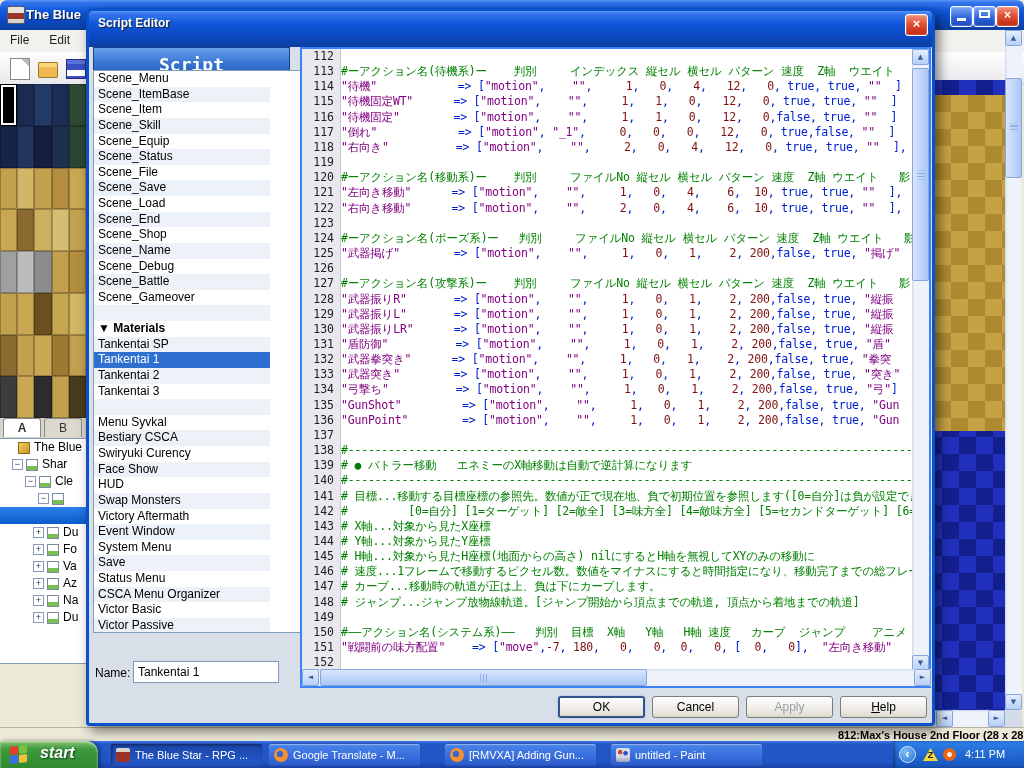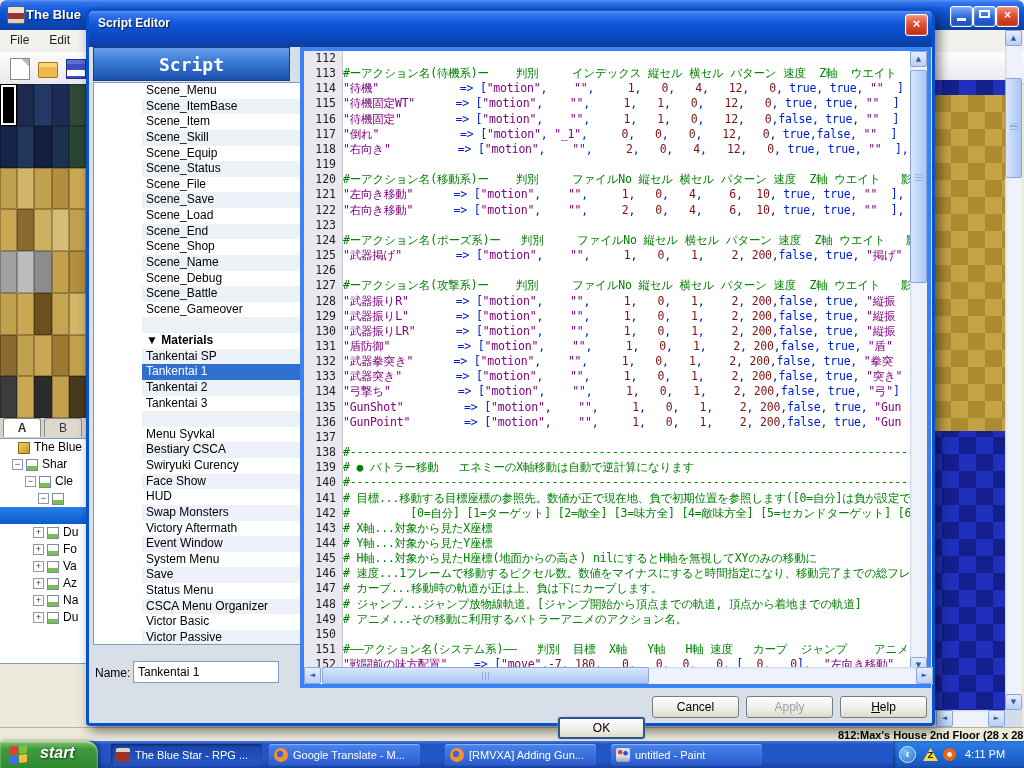--- a/index.html
+++ b/index.html
@@ -84,47 +84,47 @@
     background:linear-gradient(180deg,#5a96f4 0%,#3576ee 8%,#1058dc 35%,#0a46be 75%,#0d3f9e 100%);}
   #dlg-title{left:9px;top:5px;color:#fff;font-weight:bold;font-size:12px;text-shadow:1px 1px 1px #123;}
   #dlg-close{right:4px;top:3px;width:21px;height:20px;border-radius:3px;border:1px solid #fff;color:#fff;
     text-align:center;line-height:18px;font-weight:bold;font-size:13px;
     background:linear-gradient(180deg,#f49078,#e25038 45%,#c22810);box-shadow:inset 0 0 2px rgba(255,255,255,.6);}
 
   #script-header{left:4px;top:36px;width:197px;height:34px;color:#fff;text-align:center;line-height:34px;
     font-family:"DejaVu Sans Mono",monospace;font-weight:bold;font-size:18px;
     background:linear-gradient(180deg,#6aa0ea 0%,#3a78d4 45%,#1a4fae 100%);border:1px solid #16408c;box-sizing:border-box;}
 
-  #script-list{left:4px;top:71px;width:227px;height:563px;background:#fff;border:1px solid #7f9db9;box-sizing:border-box;overflow:hidden;padding-left:48px;}
+  #script-list{left:4px;top:59px;width:227px;height:563px;background:#fff;border:1px solid #7f9db9;box-sizing:border-box;overflow:hidden;}
   .list-row{height:15.64px;line-height:15.64px;padding-left:4px;white-space:nowrap;font-size:12px;color:#000;width:176px;box-sizing:border-box;}
   .list-row.odd{background:#edf1f8;}
   .list-row.selected{background:#2f6fd0;color:#fff;}
   .list-row.header{font-weight:bold;}
   #list-scroll{position:absolute;right:1px;top:1px;width:17px;height:559px;}
 
   #name-label{left:6px;top:655px;font-size:12px;color:#000;}
   #name-input{left:44px;top:650px;width:146px;height:22px;border:1px solid #7f9db9;background:#fff;
     font-size:12px;padding:2px 4px;box-sizing:border-box;font-family:"Liberation Sans",sans-serif;}
 
   
-  #code-panel{left:211px;top:36px;width:631px;height:641px;background:#fff;border:4px solid #3b82f6;box-sizing:border-box;}
+  #code-panel{left:211px;top:36px;width:631px;height:641px;background:#fff;border:2px solid #3b82f6;box-sizing:border-box;}
   #gutter{left:0;top:0;width:38px;height:622px;background:#e8e8ee;border-right:1px solid #c8c8d0;overflow:hidden;}
   .gut-num{height:15.17px;line-height:15.17px;text-align:right;padding-right:6px;
     font-family:"DejaVu Sans Mono",monospace;font-size:11.5px;color:#202020;}
   #code-lines{left:39px;top:0;width:574px;height:622px;overflow:hidden;}
   .code-line{height:15.17px;line-height:15.17px;white-space:pre;
     font-family:"DejaVu Sans Mono","DejaVu Sans",monospace;font-size:11.5px;letter-spacing:-0.2px;}
   .tok-c{color:#008000;}.tok-s{color:#800080;}.tok-n{color:#7f1010;}.tok-b{color:#0020d0;}
   #code-vscroll{right:0;top:0;width:17px;height:622px;}
   #code-hscroll{left:0;bottom:0;width:629px;height:17px;}
 
   
   .dlg-btn{top:685px;width:87px;height:22px;text-align:center;line-height:20px;font-size:12px;color:#000;
     background:linear-gradient(180deg,#fff,#ece9e2 70%,#dcd8cc);border:1px solid #7b7b7b;border-radius:3px;box-sizing:border-box;}
-  .dlg-btn.focused{border:2px solid #30548c;line-height:18px;box-shadow:0 0 2px #88aaf0;margin-top:21px;}
+  .dlg-btn.focused{border:2px solid #30548c;line-height:18px;box-shadow:0 0 2px #88aaf0;}
   .dlg-btn.disabled{color:#9aa0a8;}
 
   
   #taskbar{left:0;top:741px;width:1024px;height:27px;
     background:linear-gradient(180deg,#3f77e8 0%,#2456c8 12%,#2155c6 75%,#1941a5 100%);}
   #start-btn{left:0;top:0;width:98px;height:39px;border-radius:0 12px 12px 0;color:#fff;
     background:linear-gradient(180deg,#8cc47a 0%,#3f9a3f 20%,#2f8a2f 70%,#1e6a1e 100%);
     box-shadow:inset 0 1px 2px #cfeabf,2px 0 4px rgba(0,0,0,.4);font-weight:bold;font-style:italic;font-size:16px;}
   #start-label{position:absolute;left:40px;top:3px;text-shadow:1px 1px 2px #124012;}
   #start-logo{position:absolute;left:10px;top:5px;width:17px;height:17px;transform:skewY(-6deg);
@@ -426,21 +426,20 @@
           <div class="code-line"><span class="tok-c"># ● バトラー移動   エネミーのX軸移動は自動で逆計算になります</span></div>
           <div class="code-line"><span class="tok-c">#------------------------------------------------------------------------------------------</span></div>
           <div class="code-line"><span class="tok-c"># 目標...移動する目標座標の参照先。数値が正で現在地、負で初期位置を参照します([0=自分]は負が設定できな</span></div>
           <div class="code-line"><span class="tok-c">#         [0=自分] [1=ターゲット] [2=敵全] [3=味方全] [4=敵味方全] [5=セカンドターゲット] [6=画面]</span></div>
           <div class="code-line"><span class="tok-c"># X軸...対象から見たX座標</span></div>
           <div class="code-line"><span class="tok-c"># Y軸...対象から見たY座標</span></div>
           <div class="code-line"><span class="tok-c"># H軸...対象から見たH座標(地面からの高さ) nilにするとH軸を無視してXYのみの移動に</span></div>
           <div class="code-line"><span class="tok-c"># 速度...1フレームで移動するピクセル数。数値をマイナスにすると時間指定になり、移動完了までの総フレーム数になります</span></div>
           <div class="code-line"><span class="tok-c"># カーブ...移動時の軌道が正は上、負は下にカーブします。</span></div>
           <div class="code-line"><span class="tok-c"># ジャンプ...ジャンプ放物線軌道。[ジャンプ開始から頂点までの軌道, 頂点から着地までの軌道]</span></div>
-          <div class="code-line"><span class="tok-c"># アニメ...その移動に利用するバトラーアニメのアクション名。</span></div>
           <div class="code-line"></div>
           <div class="code-line"><span class="tok-c">#――アクション名(システム系)――   判別  目標  X軸   Y軸   H軸 速度   カーブ  ジャンプ    アニメ</span></div>
           <div class="code-line"><span class="tok-s">"戦闘前の味方配置"</span><span class="tok-b">    =&gt; [</span><span class="tok-s">"move"</span><span class="tok-b">,</span><span class="tok-n">-7</span><span class="tok-b">, </span><span class="tok-n">180</span><span class="tok-b">,   </span><span class="tok-n">0</span><span class="tok-b">,   </span><span class="tok-n">0</span><span class="tok-b">,  </span><span class="tok-n">0</span><span class="tok-b">,   </span><span class="tok-n">0</span><span class="tok-b">, [  </span><span class="tok-n">0</span><span class="tok-b">,   </span><span class="tok-n">0</span><span class="tok-b">],  </span><span class="tok-s">"左向き移動"</span></div>
         </div>
       <div class="abs sb-track" id="code-vscroll">
           <div class="sb-arrow" style="top: 0px; left: 0px;">▲</div>
           <div class="sb-arrow" style="bottom: 0px; left: 0px;">▼</div>
           <div class="sb-thumb" style="top: 19px; height: 213px; left: 0px; width: 17px;">
             <div class="grip v"></div>
           </div>

